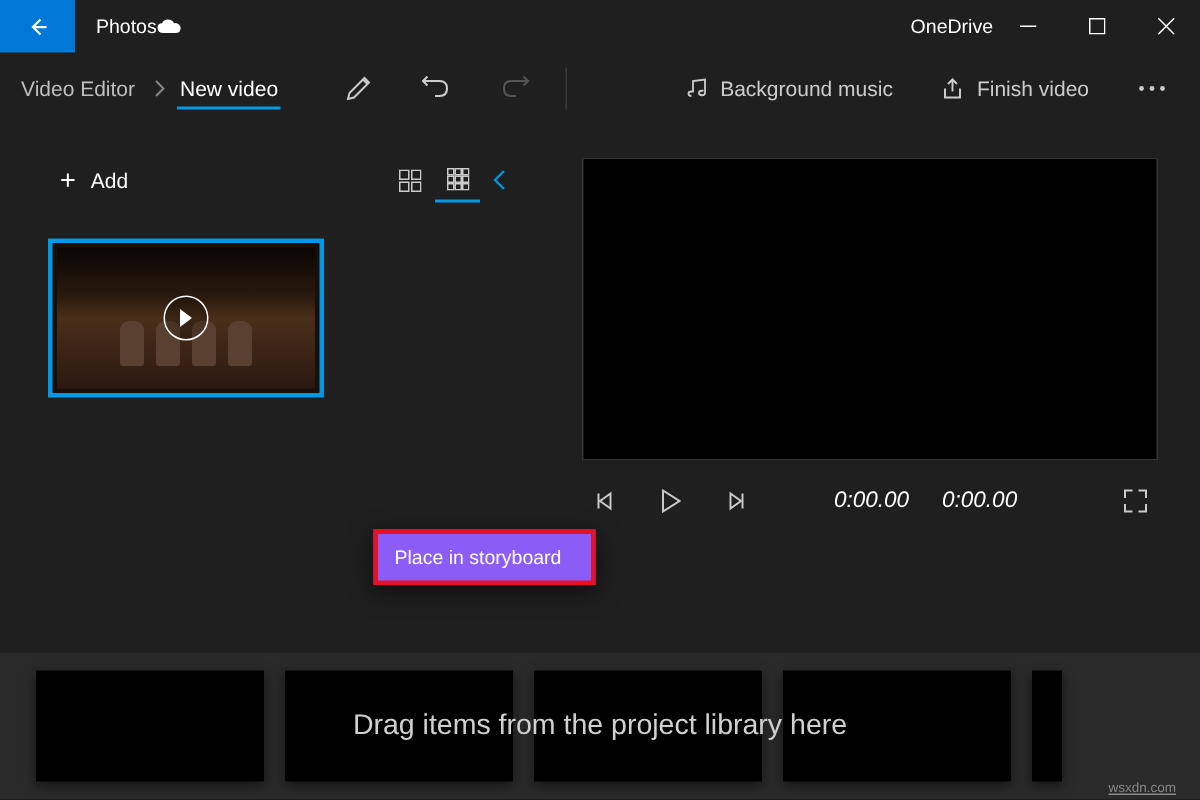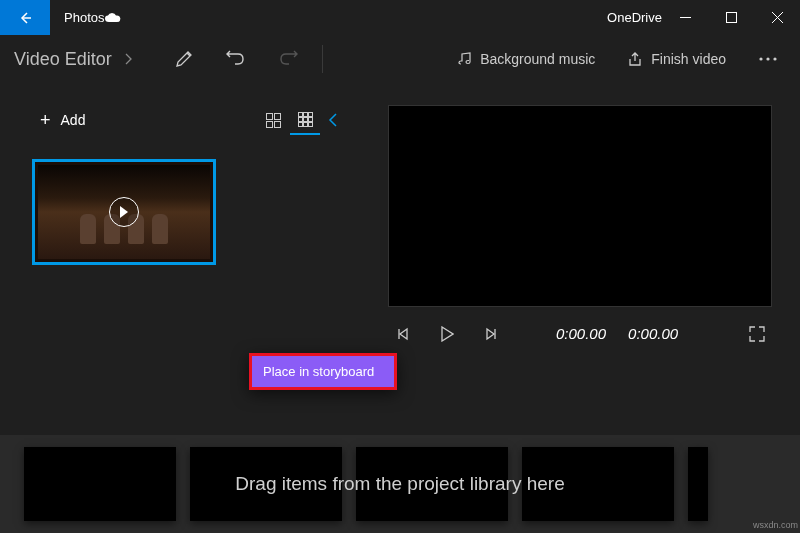--- a/index.html
+++ b/index.html
@@ -9,21 +9,21 @@
     .titlebar { height: 35px; display: flex; align-items: center; background: #1f1f1f; }
     .back-btn { width: 50px; height: 35px; background: #0078d7; display: flex; align-items: center; justify-content: center; color: white; }
     .app-title { color: #fff; font-size: 13px; padding-left: 14px; }
     .titlebar-center { flex: 1; display: flex; justify-content: space-between; align-items: center; gap: 6px; color: #fff; font-size: 13px; }
     .cloud-icon { display: inline-flex; }
     .win-controls { display: flex; }
     .win-btn { width: 46px; height: 35px; display: flex; align-items: center; justify-content: center; color: #fff; }
     
     
     .toolbar { height: 48px; display: flex; align-items: center; padding: 0 10px; gap: 8px; background: #1f1f1f; }
-    .crumb { color: #bfbfbf; font-size: 18px; padding: 6px 4px; }
+    .crumb { color: #bfbfbf; font-size: 14px; padding: 6px 4px; }
     .crumb-sep { color: #888; }
     .crumb-active { color: #fff; font-size: 14px; padding: 6px 2px 4px; border-bottom: 2px solid #0099e6; }
     .tool-btn { width: 44px; height: 40px; display: flex; align-items: center; justify-content: center; color: #ccc; }
     .tool-btn.disabled { color: #666; }
     .tool-sep { width: 1px; height: 28px; background: #3a3a3a; margin: 0 4px; }
     .tool-text-btn { display: flex; align-items: center; gap: 8px; color: #ccc; font-size: 14px; padding: 0 12px; height: 40px; }
     .spacer { flex: 1; }
     
     
     .main { display: flex; height: 352px; background: #1f1f1f; }
@@ -54,21 +54,21 @@
     .pc-btn { display: flex; align-items: center; justify-content: center; width: 22px; color: #ccc; }
     .time { color: #fff; font-size: 15px; font-style: italic; }
     .pc-spacer { flex: 1; }
     
     
     .storyboard { height: 98px; background: #2a2a2a; position: relative; display: flex; align-items: center; padding: 12px 24px; gap: 14px; }
     .sb-item { width: 152px; height: 74px; background: #000; box-shadow: 0 3px 8px rgba(0,0,0,0.5); flex-shrink: 0; }
     .sb-item.narrow { width: 20px; }
     .sb-hint { position: absolute; left: 0; right: 0; text-align: center; color: #d0d0d0; font-size: 19px; font-weight: 300; top: 50%; transform: translateY(-50%); pointer-events: none; }
     
-    .watermark { position: absolute; right: 2px; bottom: 3px; color: #888; font-size: 9px; z-index: 20; }
+    .watermark { position: absolute; right: 16px; bottom: 3px; color: #888; font-size: 9px; z-index: 20; text-decoration: underline; }
     
     svg { display: block; }
   </style>
 </head>
 <body>
 
 <div class="titlebar">
   <div class="back-btn">
     <svg width="16" height="16" viewBox="0 0 16 16">
         <path d="M10 3 L5 8 L10 13" stroke="#fff" stroke-width="1.5" fill="none"></path>
@@ -104,20 +104,21 @@
   </div>
 </div>
 
 <div class="toolbar">
   <span class="crumb">Video Editor</span>
   <span class="crumb-sep">
     <svg width="8" height="12">
         <path d="M2 1 L7 6 L2 11" stroke="#888" stroke-width="1.3" fill="none"></path>
       </svg>
   </span>
+  <span class="crumb-active">New video</span>
   <div style="width:14px"></div>
   <div class="tool-btn">
     <svg width="18" height="18" viewBox="0 0 18 18">
         <path d="M2 16 L3 12 L13 2 L16 5 L6 15 Z M12 3 L15 6" stroke="#ccc" stroke-width="1.3" fill="none"></path>
       </svg>
   </div>
   <div class="tool-btn">
     <svg width="20" height="18" viewBox="0 0 20 18">
         <path d="M4 7 L1 4 L4 1 M1 4 L12 4 Q17 4 17 9 Q17 14 12 14 L9 14" stroke="#ccc" stroke-width="1.4" fill="none"></path>
       </svg>

